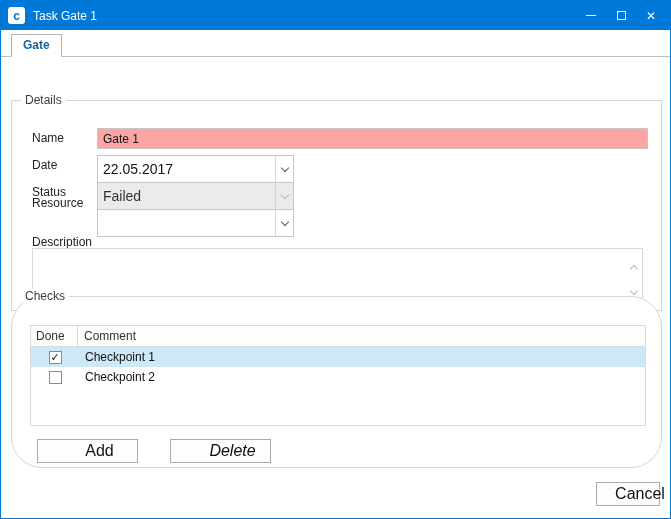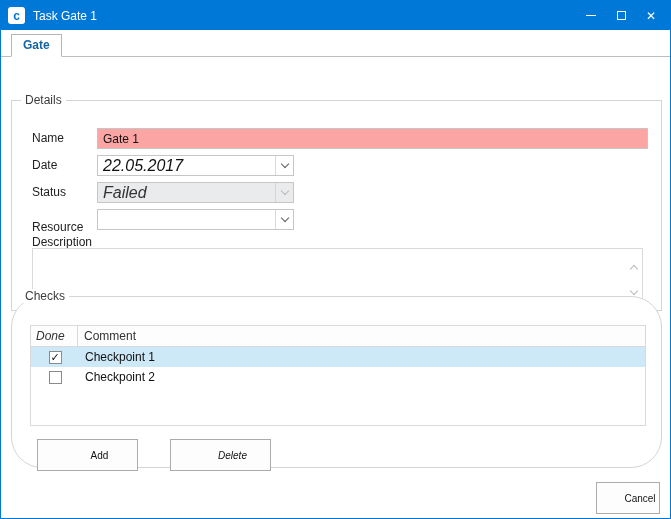--- a/index.html
+++ b/index.html
@@ -34,23 +34,23 @@
                      padding:0 4px; font-size:12px; color:#3c3c3c; line-height:14px; }
   .g-details{ left:10px; top:75px; width:651px; height:211px;margin-top:24px; }
   .g-checks{ left:10px; top:295px; width:651px; height:172px;border-radius:31px; }
 
   
   .field-label{ position:absolute; left:20px; font-size:12px; color:#222;
                 line-height:21px; }
   .text-input{ position:absolute; left:85px; width:551px; height:21px;
                border:1px solid #c6c6c6; font-size:12px; padding:0 5px;
                color:#111; outline:none; background:#fca5a5; }
-  .combo{ position:absolute; left:85px; width:197px; height:21px;
+  .combo{ position:absolute; left:85px; width:197px; height:28px;
           border:1px solid #c6c6c6; background:#fff; display:flex;
-          align-items:center; font-size:16px; color:#111;font-style:italic; }
+          align-items:center; font-size:14px; color:#111; }
   .combo .combo-text{ flex:1; padding-left:5px; white-space:nowrap; overflow:hidden; }
   .combo .arrow-box{ width:18px; height:100%; border-left:1px solid #d9d9d9;
                      display:flex; align-items:center; justify-content:center; }
   .combo.disabled{ background:#e9ebed; color:#333; }
   .combo.disabled .arrow-box{ border-left-color:#d3d6d9; }
 
   .chev{ display:inline-block; width:6px; height:6px;
          border-right:1px solid #5c5c5c; border-bottom:1px solid #5c5c5c; }
   .chev.down{ transform:rotate(45deg); margin-top:-3px; }
   .chev.up{ transform:rotate(225deg); margin-bottom:-3px; }
@@ -59,33 +59,33 @@
   .desc-box{ position:absolute; left:20px; top:147px; width:611px; height:57px;
              border:1px solid #d9d9d9; background:#fff; }
   .desc-scroll-up{ position:absolute; right:5px; top:6px; }
   .desc-scroll-down{ position:absolute; right:5px; bottom:6px; }
 
   
   .table{ position:absolute; left:18px; top:28px; width:616px; height:101px;
           border:1px solid #d9d9d9; background:#fff; font-size:12px; }
   .thead{ display:flex; height:21px; line-height:20px; color:#333;
           border-bottom:1px solid #d9d9d9; background:#fdfdfd; }
-  .th.done{ width:47px; padding-left:5px; border-right:1px solid #d9d9d9;font-style:italic; }
+  .th.done{ width:47px; padding-left:5px; border-right:1px solid #d9d9d9; }
   .th.comment{ flex:1; padding-left:6px; }
   .trow{ display:flex; height:20px; line-height:20px; color:#111; }
   .trow.selected{ background:#cde8f7; }
   .td.done{ width:48px; display:flex; align-items:center; justify-content:center; }
   .td.comment{ flex:1; padding-left:6px; }
   .checkbox{ width:13px; height:13px; border:1px solid #8a8a8a; background:#fff;
              display:flex; align-items:center; justify-content:center;
              font-size:11px; line-height:1; color:#111; }
 
   
-  .btn{ position:absolute; height:32px; background:#fdfdfd; border:1px solid #ababab;
-        font-size:10px; color:#111; display:flex; align-items:center;
+  .btn{ position:absolute; height:24px; background:#fdfdfd; border:1px solid #ababab;
+        font-size:16px; color:#111; display:flex; align-items:center;
         justify-content:center; cursor:default;padding-left:24px; }
   .btn-add{ left:25px; top:142px; width:101px; }
   .btn-delete{ left:158px; top:142px; width:101px;font-style:italic; }
   .btn-ok{ left:511px; top:481px; width:75px; border-color:#0078d7; }
   .btn-cancel{ left:595px; top:481px; width:64px; }
 </style>
 </head>
 <body>
 
 <div class="window">
@@ -127,21 +127,21 @@
     </div>
 
     <span class="field-label" style="top:81px">Status</span>
     <div class="combo disabled" style="top:81px">
       <span class="combo-text">Failed</span>
       <span class="arrow-box">
         <i class="chev down gray"></i>
       </span>
     </div>
 
-    <span class="field-label" style="top:116px">Resource</span>
+    <span class="field-label" style="top:92px">Resource</span>
     <div class="combo" style="top:108px">
       <span class="combo-text"></span>
       <span class="arrow-box">
         <i class="chev down"></i>
       </span>
     </div>
 
     <span class="field-label" style="top:131px">Description</span>
     <div class="desc-box">
       <span class="desc-scroll-up">

